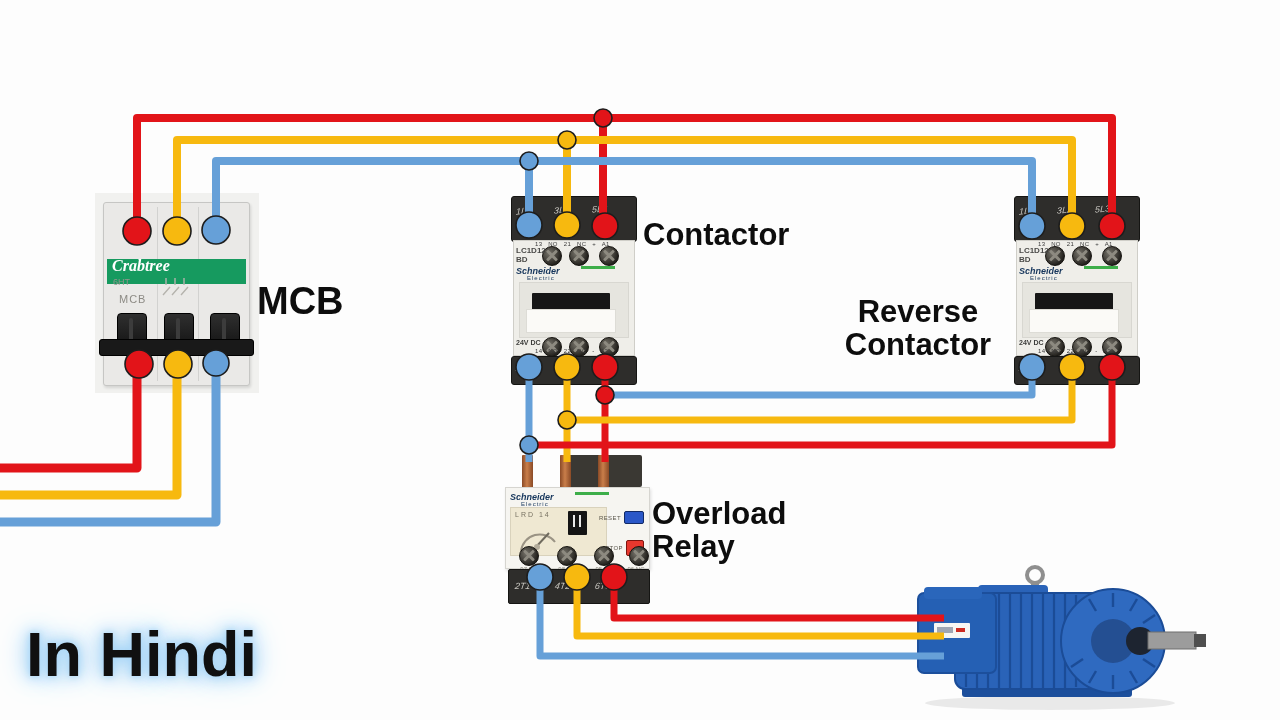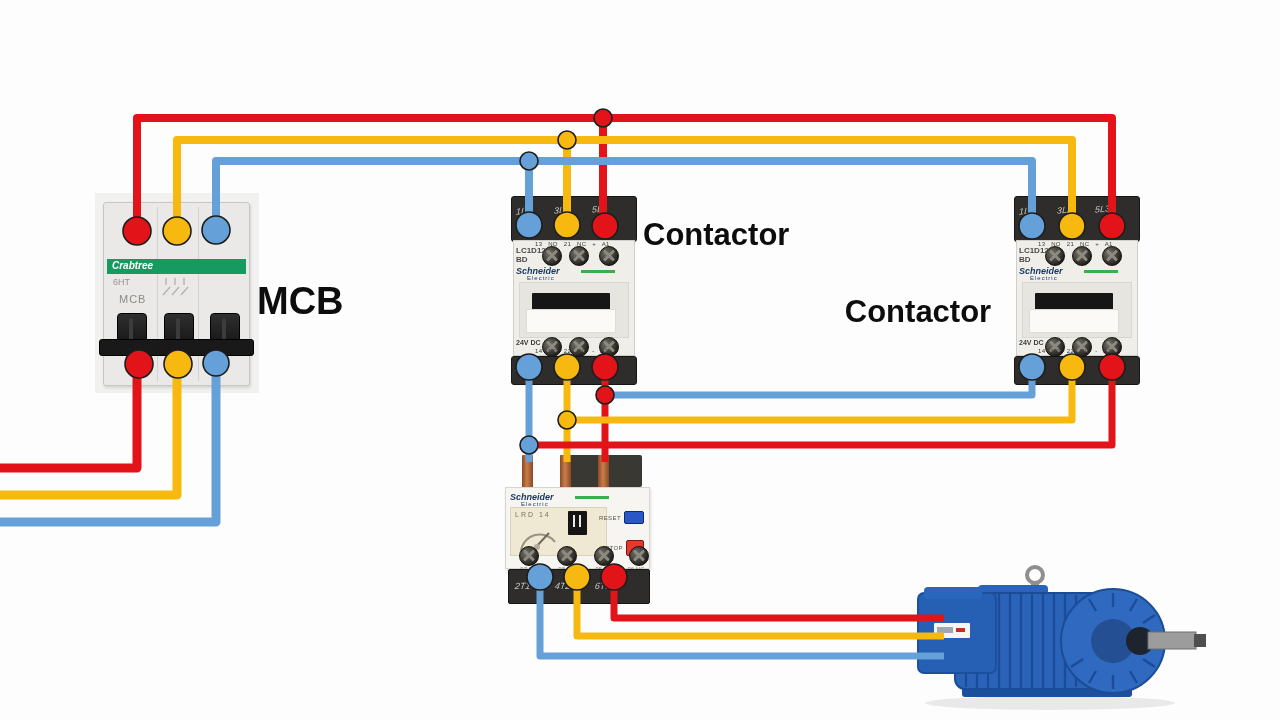--- a/index.html
+++ b/index.html
@@ -20,22 +20,22 @@
   .anno-ovl{left:652px;top:498px;font-size:31px;}
   .hindi{position:absolute;left:26px;top:618px;z-index:5;font-size:63px;font-weight:800;color:#101010;
          text-shadow:0 0 6px var(--hindi-glow),0 0 14px var(--hindi-glow),
                      0 0 22px var(--hindi-glow),0 0 32px var(--hindi-glow);}
 
   
   .mcb-backdrop{position:absolute;left:95px;top:193px;width:164px;height:200px;background:#f1f1ef;z-index:1;}
   .mcb{position:absolute;left:103px;top:202px;width:145px;height:182px;background:#eae9e7;
        border:1px solid #c6c6c4;border-radius:3px;z-index:2;box-shadow:1px 2px 3px rgba(0,0,0,.12);}
   .mcb .pole-div{position:absolute;top:4px;bottom:4px;width:1px;background:#d2d2d0;}
-  .mcb .green-band{position:absolute;left:3px;right:3px;top:56px;height:15px;background:var(--crabtree-green);
-       color:#fff;font-size:10px;font-weight:bold;font-style:italic;line-height:13px;padding-left:5px;box-sizing:border-box;}
+  .mcb .green-band{position:absolute;left:3px;right:3px;top:56px;height:25px;background:var(--crabtree-green);
+       color:#fff;font-size:16px;font-weight:bold;font-style:italic;line-height:13px;padding-left:5px;box-sizing:border-box;font-family:Liberation Serif, serif;}
   .mcb .m-model{position:absolute;left:9px;top:74px;font-size:9px;color:#96948e;}
   .mcb .m-type{position:absolute;left:15px;top:90px;font-size:11px;color:#8d8b85;letter-spacing:1px;}
   .mcb .trip{position:absolute;left:56px;top:72px;}
   .mcb .toggle{position:absolute;top:110px;width:28px;height:38px;background:linear-gradient(180deg,#2f2f2f,#101010);
        border:1px solid #000;border-radius:4px;}
   .mcb .toggle::after{content:'';position:absolute;left:11px;top:4px;width:4px;height:28px;background:#3c3c3c;border-radius:2px;}
   .mcb .crossbar{position:absolute;left:-5px;right:-5px;top:136px;height:15px;background:#191919;
        border:1px solid #000;border-radius:3px;}
 
   
@@ -52,21 +52,21 @@
   .ct-aux.bot{top:152px;}
   .ct-model{position:absolute;left:3px;top:51px;font-size:8px;font-weight:bold;color:#4a4a48;line-height:1.1;z-index:2;}
   .ct-brand{position:absolute;left:3px;top:70px;z-index:2;}
   .ct-voltage{position:absolute;left:3px;top:143px;font-size:7px;font-weight:bold;color:#3c3c3a;z-index:2;}
   .ct-recess{position:absolute;left:6px;right:6px;top:86px;height:56px;background:#e6e5df;border:1px solid #d8d7d1;box-sizing:border-box;}
   .ct-black{position:absolute;left:12px;right:18px;top:10px;height:18px;background:#161616;border-radius:1px;}
   .ct-white{position:absolute;left:6px;right:12px;bottom:4px;height:22px;background:#fbfaf7;border:1px solid #dddcd6;}
   .ct-sl{position:absolute;top:167px;font-size:9px;font-style:italic;color:#c7c5bf;transform:skewX(-8deg);z-index:1;}
 
   
-  .brand-row{display:flex;align-items:center;gap:21px;}
+  .brand-row{display:flex;gap:21px;}
   .brand-name{font-size:9px;font-weight:bold;color:#16365c;font-style:italic;}
   .brand-bar{display:inline-block;width:34px;height:3px;background:var(--schneider-green);}
   .brand-sub{font-size:6px;color:#16365c;margin-left:11px;margin-top:-1px;letter-spacing:1px;}
 
   
   .screw{position:absolute;width:20px;height:20px;border-radius:50%;
        background:radial-gradient(circle at 35% 35%,#76736a,#23211d 72%);border:1px solid #14120e;box-sizing:border-box;}
   .screw::before,.screw::after{content:'';position:absolute;left:2px;right:2px;top:7px;height:3px;background:#8d8a80;border-radius:1px;}
   .screw::before{transform:rotate(45deg);}
   .screw::after{transform:rotate(-45deg);}
@@ -362,16 +362,22 @@
     <circle class="dot red" cx="605" cy="395" r="9"></circle>
     <circle class="dot yellow" cx="567" cy="420" r="9"></circle>
     <circle class="dot blue" cx="529" cy="445" r="9"></circle>
   </svg>
 
   <div class="anno anno-mcb">MCB</div>
   <div class="anno anno-fwd">
     <div>Contactor</div>
   </div>
   <div class="anno anno-rev">
+    <div>Reverse</div>
     <div>Contactor</div>
   </div>
+  <div class="anno anno-ovl">
+    <div>Overload</div>
+    <div>Relay</div>
+  </div>
+  <div class="hindi">In Hindi</div>
 
 </div>
 
 </body></html>

